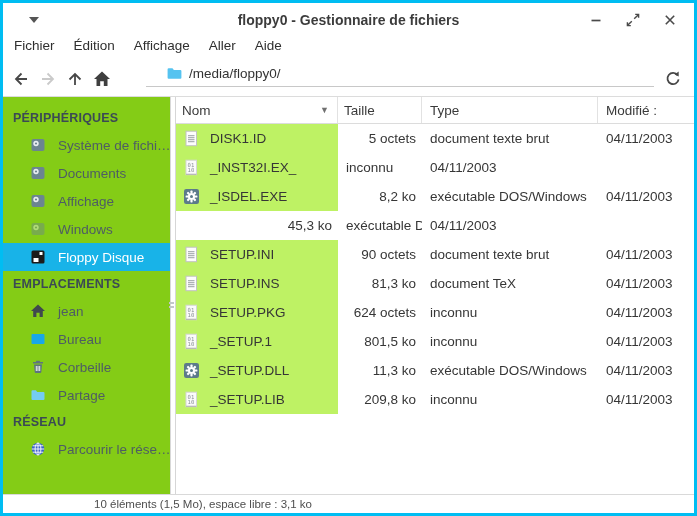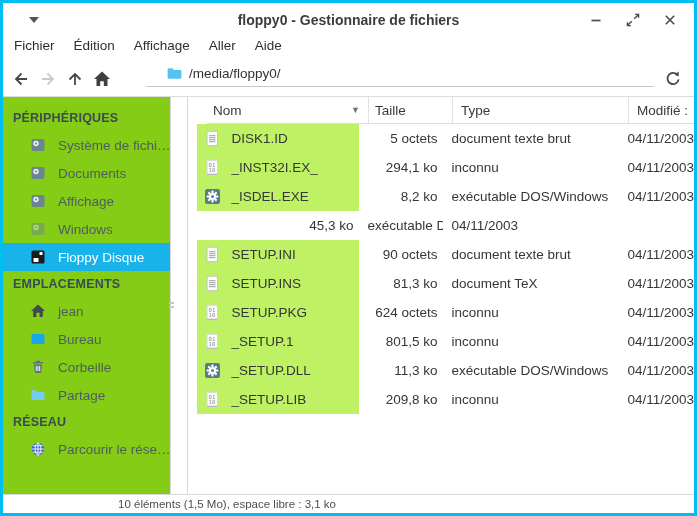--- a/index.html
+++ b/index.html
@@ -25,36 +25,36 @@
   .content{flex:1 1 auto;display:flex;min-height:0;border-bottom:1px solid #d9d9d9;box-sizing:border-box;position:relative;}
   .sidebar{width:168px;flex:0 0 168px;border-right:1px solid #d8d8d8;padding-top:8px;box-sizing:border-box;overflow:hidden;background:#84cc16;}
   .side-header{font-size:12.5px;font-weight:700;color:#3b4a54;padding:6px 6px 6px 10px;letter-spacing:.2px;}
   .side-item{height:28px;display:flex;align-items:center;gap:12px;padding-left:27px;font-size:13.5px;color:#4e5d64;white-space:nowrap;overflow:hidden;}
   .side-item.selected{background:var(--selection,#18b3e8);color:#fff;}
   .side-item .ic{flex:0 0 16px;width:16px;height:16px;display:flex;align-items:center;justify-content:center;}
   .ic.dimmed{opacity:.45;}
   .scroll-nub{position:absolute;left:166px;top:205px;width:5px;height:12px;display:flex;flex-direction:column;gap:2px;}
   .scroll-nub i{display:block;height:2px;background:#c2c7ca;}
   
-  .main{flex:1 1 auto;margin-left:16px;border-left:1px solid #d6d6d6;display:flex;flex-direction:column;min-width:0;background:#fff;align-items:flex-end;}
+  .main{flex:1 1 auto;margin-left:4px;border-left:1px solid #d6d6d6;display:flex;flex-direction:column;min-width:0;background:#fff;}
   .hrow{display:grid;grid-template-columns:162px 84px 176px 1fr;height:26px;flex:0 0 26px;border-bottom:1px solid #dcdcdc;font-size:13.5px;color:#3a3a3a;}
   .hcell{display:flex;align-items:center;border-right:1px solid #e2e2e2;padding:0 6px;box-sizing:border-box;overflow:hidden;}
   .hcell:last-child{border-right:none;}
   .hcell.h-type,.hcell.h-mod{padding-left:8px;}
   .sortarrow{margin-left:auto;font-size:9px;color:#707070;padding-right:2px;}
   .rows{flex:1 1 auto;overflow:hidden;}
   .frow{display:grid;grid-template-columns:162px 84px 176px 1fr;height:29px;font-size:13.5px;color:#363636;}
   .cell{display:flex;align-items:center;box-sizing:border-box;white-space:nowrap;overflow:hidden;}
   .c-name{background:#bef264;padding-left:6px;gap:10px;}
   .c-name .ic{flex:0 0 18px;width:18px;height:18px;display:flex;align-items:center;justify-content:center;}
   .c-size{justify-content:flex-end;padding-right:6px;}
   .c-type{padding-left:8px;}
   .c-mod{padding-left:8px;}
   
-  .statusbar{height:18px;flex:0 0 18px;display:flex;align-items:center;padding-left:115px;font-size:11.5px;color:#4e4e4e;background:#fff;}
+  .statusbar{height:18px;flex:0 0 18px;display:flex;align-items:center;padding-left:91px;font-size:11.5px;color:#4e4e4e;background:#fff;}
   svg{display:block;}
 </style>
 </head>
 <body>
 
 <div class="window" style="--accent: #00bdf2; --selection: #18b3e8; --drive-slate: #6b8591; --exec-slate: #5c7a8a; --desktop-blue: #18a7e8; --folder-blue: #74ccf2; --path-folder-blue: #55c3f0; --network-blue: #3d63c9;">
 
   <div class="titlebar">
     <div class="win-menu">
         <span class="tri"></span>
@@ -270,21 +270,20 @@
               <span class="ic">
                 <svg width="17" height="17" viewBox="0 0 17 17">
                   <rect x="3" y="1.2" width="10.5" height="14.5" fill="#fbfbfb" stroke="#d5d5d5"></rect>
                   <rect x="3" y="14.7" width="10.5" height="1.2" fill="#b5b5b5"></rect>
                   <text x="4.6" y="8" font-family="DejaVu Sans Mono, monospace" font-size="5.6" fill="#8a9196">01</text>
                   <text x="4.6" y="13.4" font-family="DejaVu Sans Mono, monospace" font-size="5.6" fill="#8a9196">10</text>
                 </svg>
               </span>
               <span class="fname">_INST32I.EX_</span>
             </div>
-            <div class="cell c-size">294,1 ko</div>
             <div class="cell c-type">inconnu</div>
             <div class="cell c-mod">04/11/2003</div>
           </div>
           <div class="frow">
             <div class="cell c-name">
               <span class="ic">
                 <svg width="17" height="17" viewBox="0 0 17 17">
                   <rect x="1" y="1" width="15" height="15" rx="2.2" fill="#5c7a8a"></rect>
                   <g fill="#fff">
                     <circle cx="8.5" cy="8.5" r="3.6"></circle>

